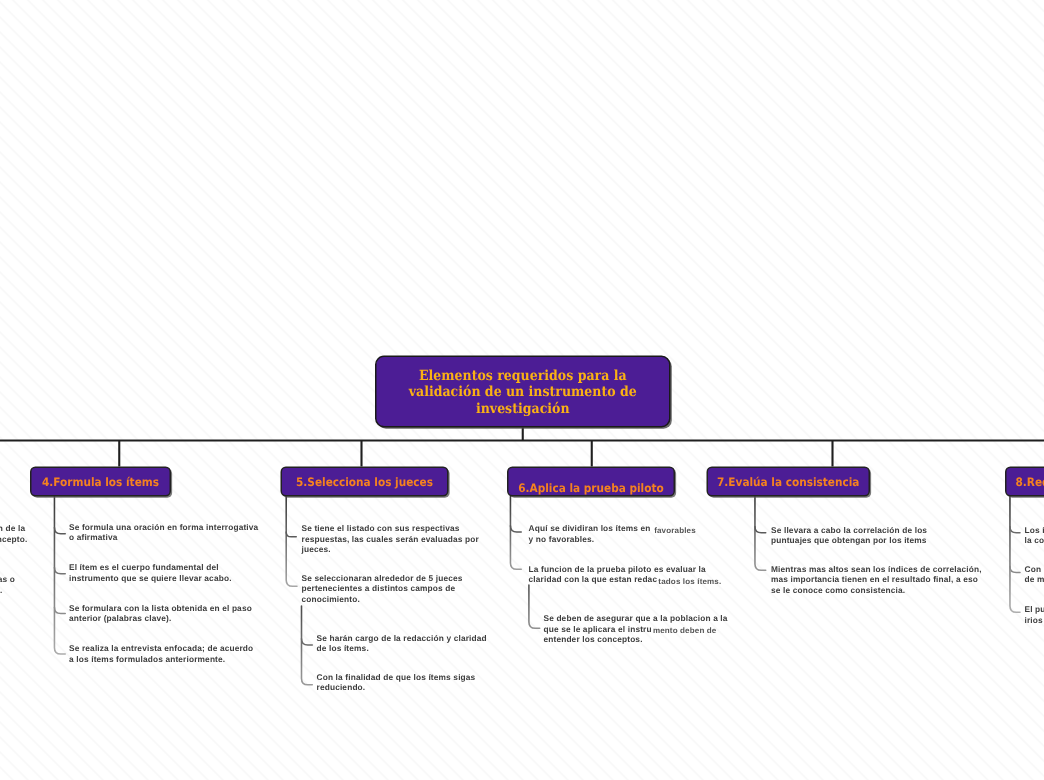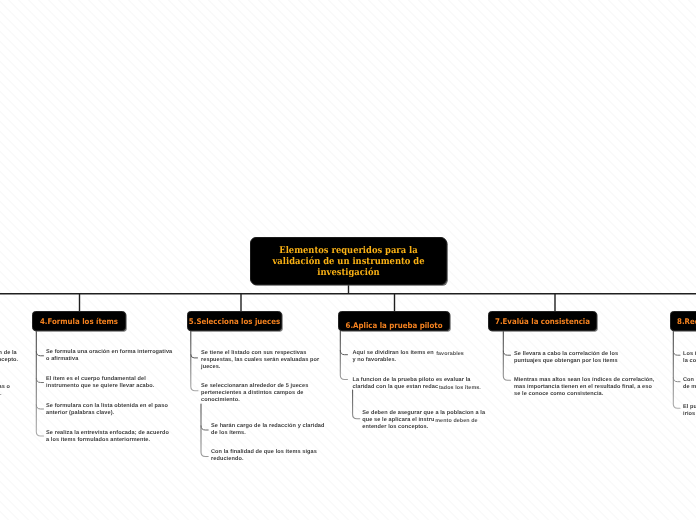--- a/index.html
+++ b/index.html
@@ -10,21 +10,21 @@
        rgba(0,0,0,0) 0px, rgba(0,0,0,0) 5.1px,
        rgba(0,0,0,0.028) 5.9px, rgba(0,0,0,0.028) 6.3px,
        rgba(0,0,0,0) 7.07px);
     font-family:"Liberation Sans", sans-serif;
     -webkit-font-smoothing:antialiased;
     text-rendering:geometricPrecision;
   }
   #canvas{position:absolute;left:0;top:0;width:696px;height:520px;will-change:transform;}
   svg.lines{position:absolute;left:0;top:0;width:696px;height:520px;overflow:visible;}
 
-  .node{position:absolute;box-sizing:border-box;background:#000000;
+  .node{position:absolute;box-sizing:border-box;background:#4c1d95;
         border:1.45px solid #222;border-radius:3.6px;
         box-shadow:1.2px 1.2px 0 -0.45px rgba(90,90,90,0.8);
         display:flex;align-items:center;justify-content:center;}
   .root{border:1.55px solid #1a1a1a;border-radius:6px;
         box-shadow:1.3px 1.3px 0 -0.45px rgba(80,80,80,0.85);}
   .root-title{color:#FAB114;font-family:"DejaVu Serif",serif;font-weight:bold;
        font-stretch:condensed;
        font-size:9.3px;line-height:10.7px;text-align:center;white-space:pre-line;padding-top:2.6px;
        letter-spacing:0px;}
   .branch-title{color:#F5821F;font-weight:bold;font-size:7.8px;white-space:nowrap;
@@ -115,54 +115,54 @@
     </g>
 
   </svg>
 
   <div class="node root" style="left:250px;top:237px;width:197px;height:48px;">
     <div class="root-title">Elementos requeridos para la
 validación de un instrumento de
 investigación</div>
   </div>
 
-  <div class="node" style="left:32px;top:311px;width:94px;height:20px;">
+  <div class="node" style="left:20px;top:311px;width:94px;height:20px;">
     <div class="branch-title">4.Formula los ítems</div>
   </div>
   <div class="leaf" style="left:46px;top:349px;">Se formula una oración en forma interrogativa
 o afirmativa</div>
   <div class="leaf" style="left:46px;top:376px;">El ítem es el cuerpo fundamental del
 instrumento que se quiere llevar acabo.</div>
   <div class="leaf" style="left:46px;top:402.5px;">Se formulara con la lista obtenida en el paso
 anterior (palabras clave).</div>
   <div class="leaf" style="left:46px;top:429.5px;">Se realiza la entrevista enfocada; de acuerdo
 a los ítems formulados anteriormente.</div>
 
-  <div class="node" style="left:187px;top:311px;width:95px;height:20px;">
+  <div class="node" style="left:187px;top:311px;width:112px;height:20px;">
     <div class="branch-title">5.Selecciona los jueces</div>
   </div>
   <div class="leaf" style="left:201px;top:349.5px;">Se tiene el listado con sus respectivas
 respuestas, las cuales serán evaluadas por
 jueces.</div>
   <div class="leaf" style="left:201px;top:382.8px;">Se seleccionaran alrededor de 5 jueces
 pertenecientes a distintos campos de
 conocimiento.</div>
   <div class="leaf" style="left:211px;top:423px;">Se harán cargo de la redacción y claridad
 de los ítems.</div>
   <div class="leaf" style="left:211px;top:449.2px;">Con la finalidad de que los ítems sigas
 reduciendo.</div>
 
   <div class="node" style="left:338px;top:311px;width:112px;height:20px;align-items:flex-end;">
     <div class="branch-title">6.Aplica la prueba piloto</div>
   </div>
   <div class="leaf" style="left:352.4px;top:350px;">Aquí se dividiran los ítems en <span class="ov">favorables</span><br>y no favorables.</div>
   <div class="leaf" style="left:352.4px;top:377px;">La funcion de la prueba piloto es evaluar la<br>claridad con la que estan redac<span class="ov">tados los ítems.</span></div>
   <div class="leaf" style="left:362.3px;top:409.8px;">Se deben de asegurar que a la poblacion a la<br>que se le aplicara el instru<span class="ov">mento deben de</span><br>entender los conceptos.</div>
 
-  <div class="node" style="left:488px;top:311px;width:109px;height:20px;">
+  <div class="node" style="left:471px;top:311px;width:109px;height:20px;">
     <div class="branch-title">7.Evalúa la consistencia</div>
   </div>
   <div class="leaf" style="left:514px;top:350.7px;">Se llevara a cabo la correlación de los
 puntuajes que obtengan por los items</div>
   <div class="leaf" style="left:514px;top:377px;">Mientras mas altos sean los índices de correlación,
 mas importancia tienen en el resultado final, a eso
 se le conoce como consistencia.</div>
 
   <div class="node" style="left:670px;top:311px;width:89px;height:20px;">
     <div class="branch-title">8.Reduce los ítems</div>

